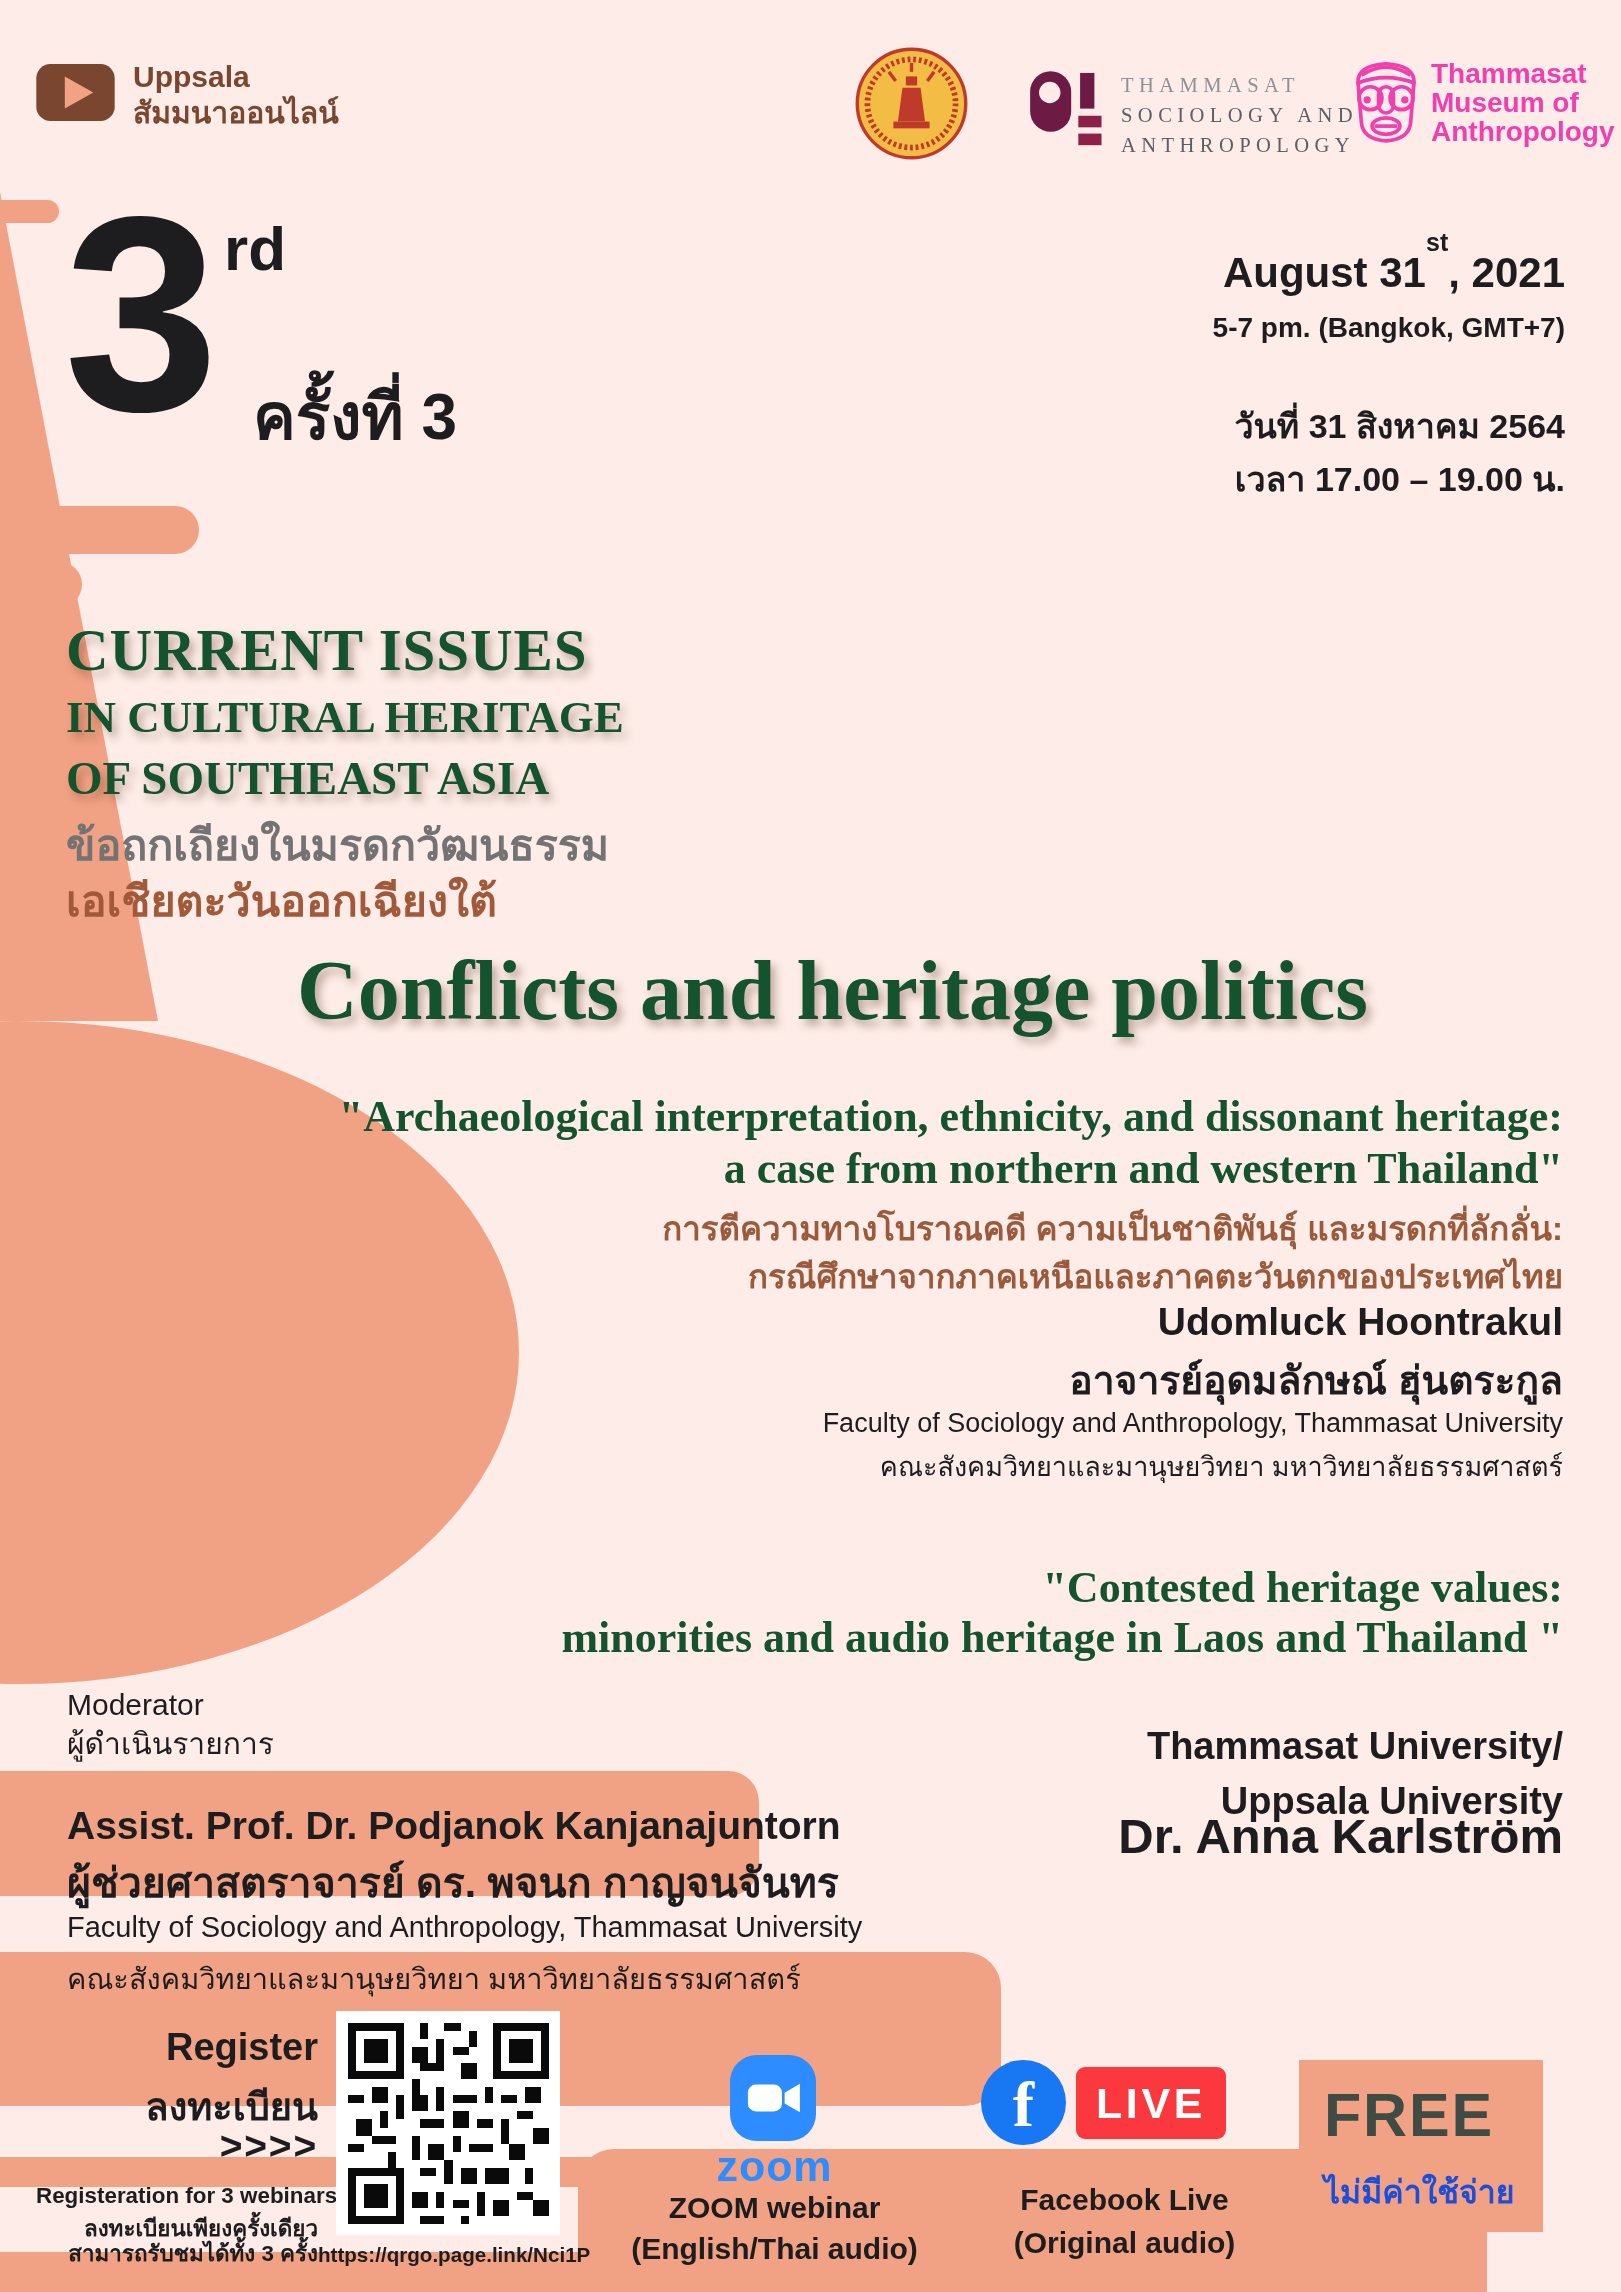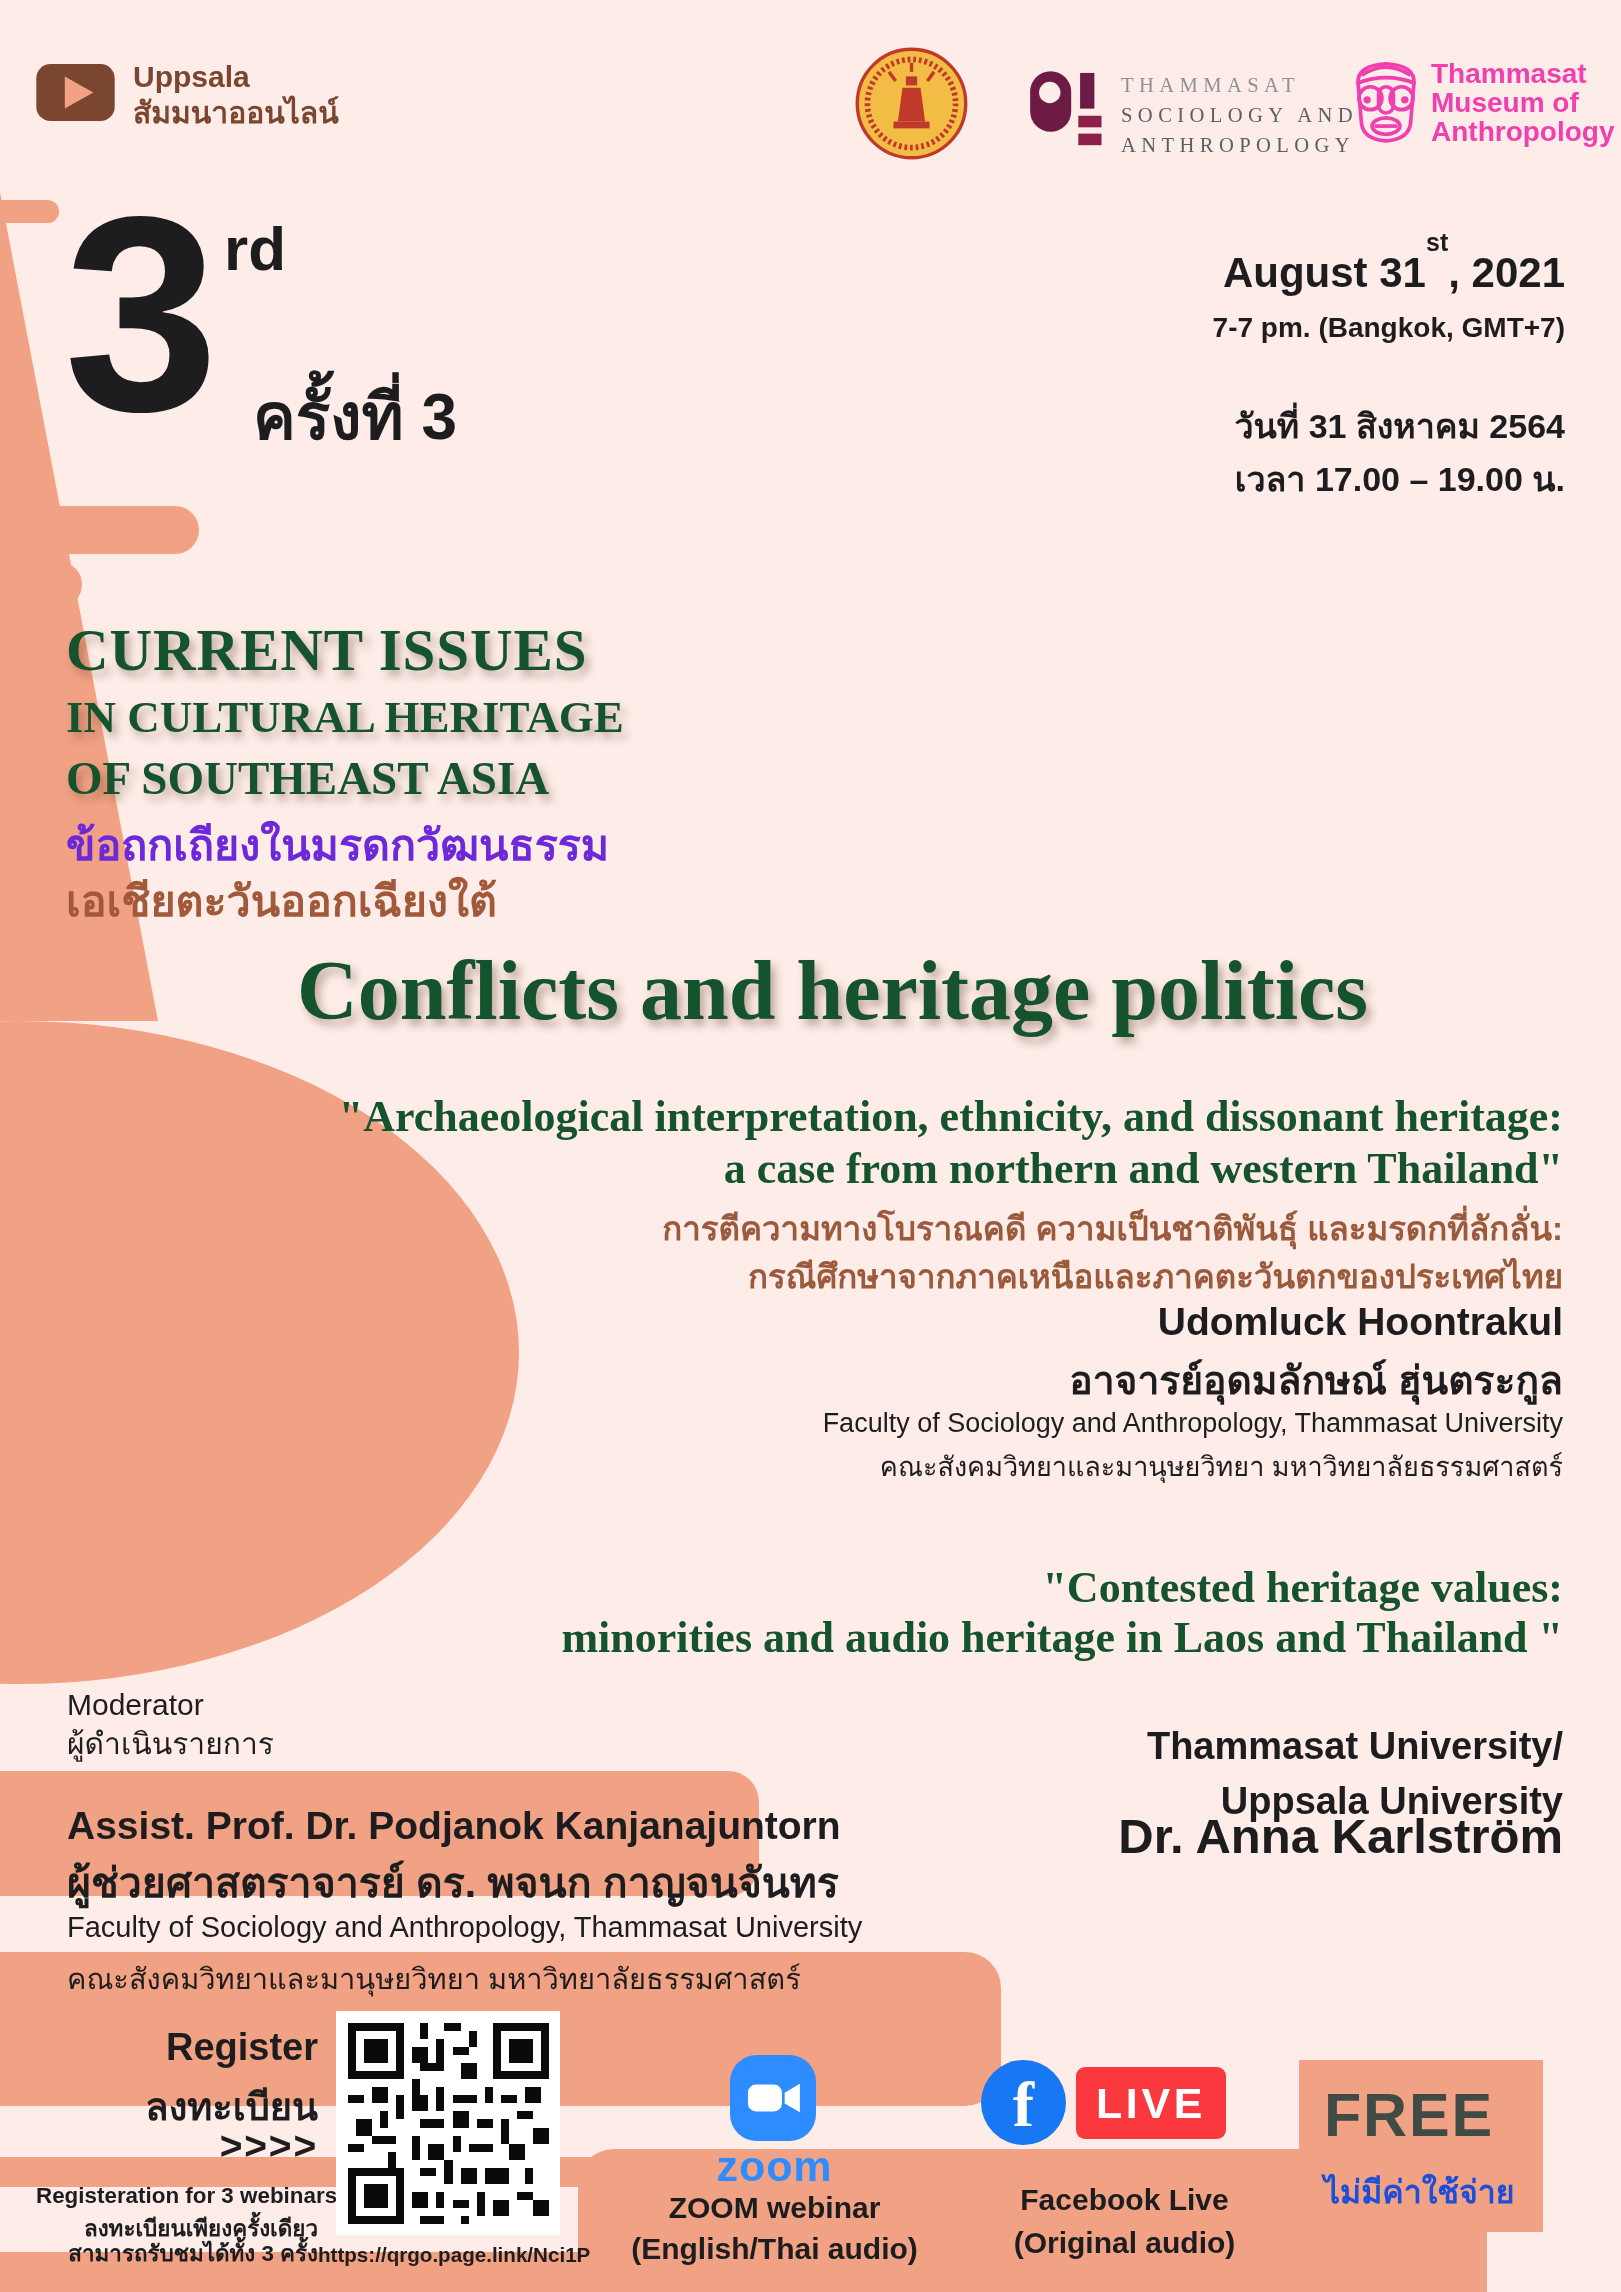--- a/index.html
+++ b/index.html
@@ -38,21 +38,21 @@
   .big3{left:64px;top:179px;font-size:278px;font-weight:bold;line-height:269px;letter-spacing:-7.2px;}
   .ord{left:224px;top:213px;font-size:62px;font-weight:bold;}
   .sess-th{left:253px;top:365px;font-size:64px;font-weight:bold;}
   
   .serif{font-family:"Liberation Serif","DejaVu Serif",serif;}
   .t-brown{color:#14532d;}
   .shadowed{text-shadow:4.5px 6.3px 8px rgba(80,40,20,.35);}
   .series1{left:66px;top:616px;font-size:59px;font-weight:bold;letter-spacing:0.9px;}
   .series2{left:66px;top:691px;font-size:45px;font-weight:bold;}
   .series3{left:66px;top:751px;font-size:47px;font-weight:bold;}
-  .seriesth1{left:66px;top:811px;font-size:43px;font-weight:bold;color:#6d28d9;}
+  .seriesth1{left:66px;top:811px;font-size:43px;font-weight:bold;color:#737373;}
   .seriesth2{left:66px;top:867px;font-size:43px;font-weight:bold;color:#a2593a;}
   
   .theme{left:125px;top:942px;width:1415px;text-align:center;font-size:84px;font-weight:bold;white-space:nowrap;}
   .rblock{right:58px;text-align:right;white-space:nowrap;}
   .talk-title{font-size:44px;font-weight:bold;}
   .t1a{top:1091px;} .t1b{top:1143px;}
   .talk-th{font-size:33px;font-weight:bold;color:#9b5a3c;}
   .t1tha{top:1202px;} .t1thb{top:1250px;}
   .spk{font-size:39px;font-weight:600;}
   .t1spk-en{top:1300px;} .t1spk-th{top:1349px;}
@@ -164,21 +164,21 @@
 </div>
 <div class="abs museum-text">
   <div>Thammasat</div>
   <div>Museum of</div>
   <div>Anthropology</div>
 </div>
 
 <div class="abs dt date-en">
   <span>August 31</span><sup>st</sup><span>, 2021</span>
 </div>
-<div class="abs dt time-en">7-7 pm. (Bangkok, GMT+7)</div>
+<div class="abs dt time-en">5-7 pm. (Bangkok, GMT+7)</div>
 <div class="abs dt date-th">วันที่ 31 สิงหาคม 2564</div>
 <div class="abs dt time-th">เวลา 17.00 – 19.00 น.</div>
 
 <div class="abs big3">3</div>
 <div class="abs ord">rd</div>
 <div class="abs sess-th">ครั้งที่ 3</div>
 
 <div class="abs serif t-brown shadowed series1">CURRENT ISSUES</div>
 <div class="abs serif t-brown shadowed series2">IN CULTURAL HERITAGE</div>
 <div class="abs serif t-brown shadowed series3">OF SOUTHEAST ASIA</div>

